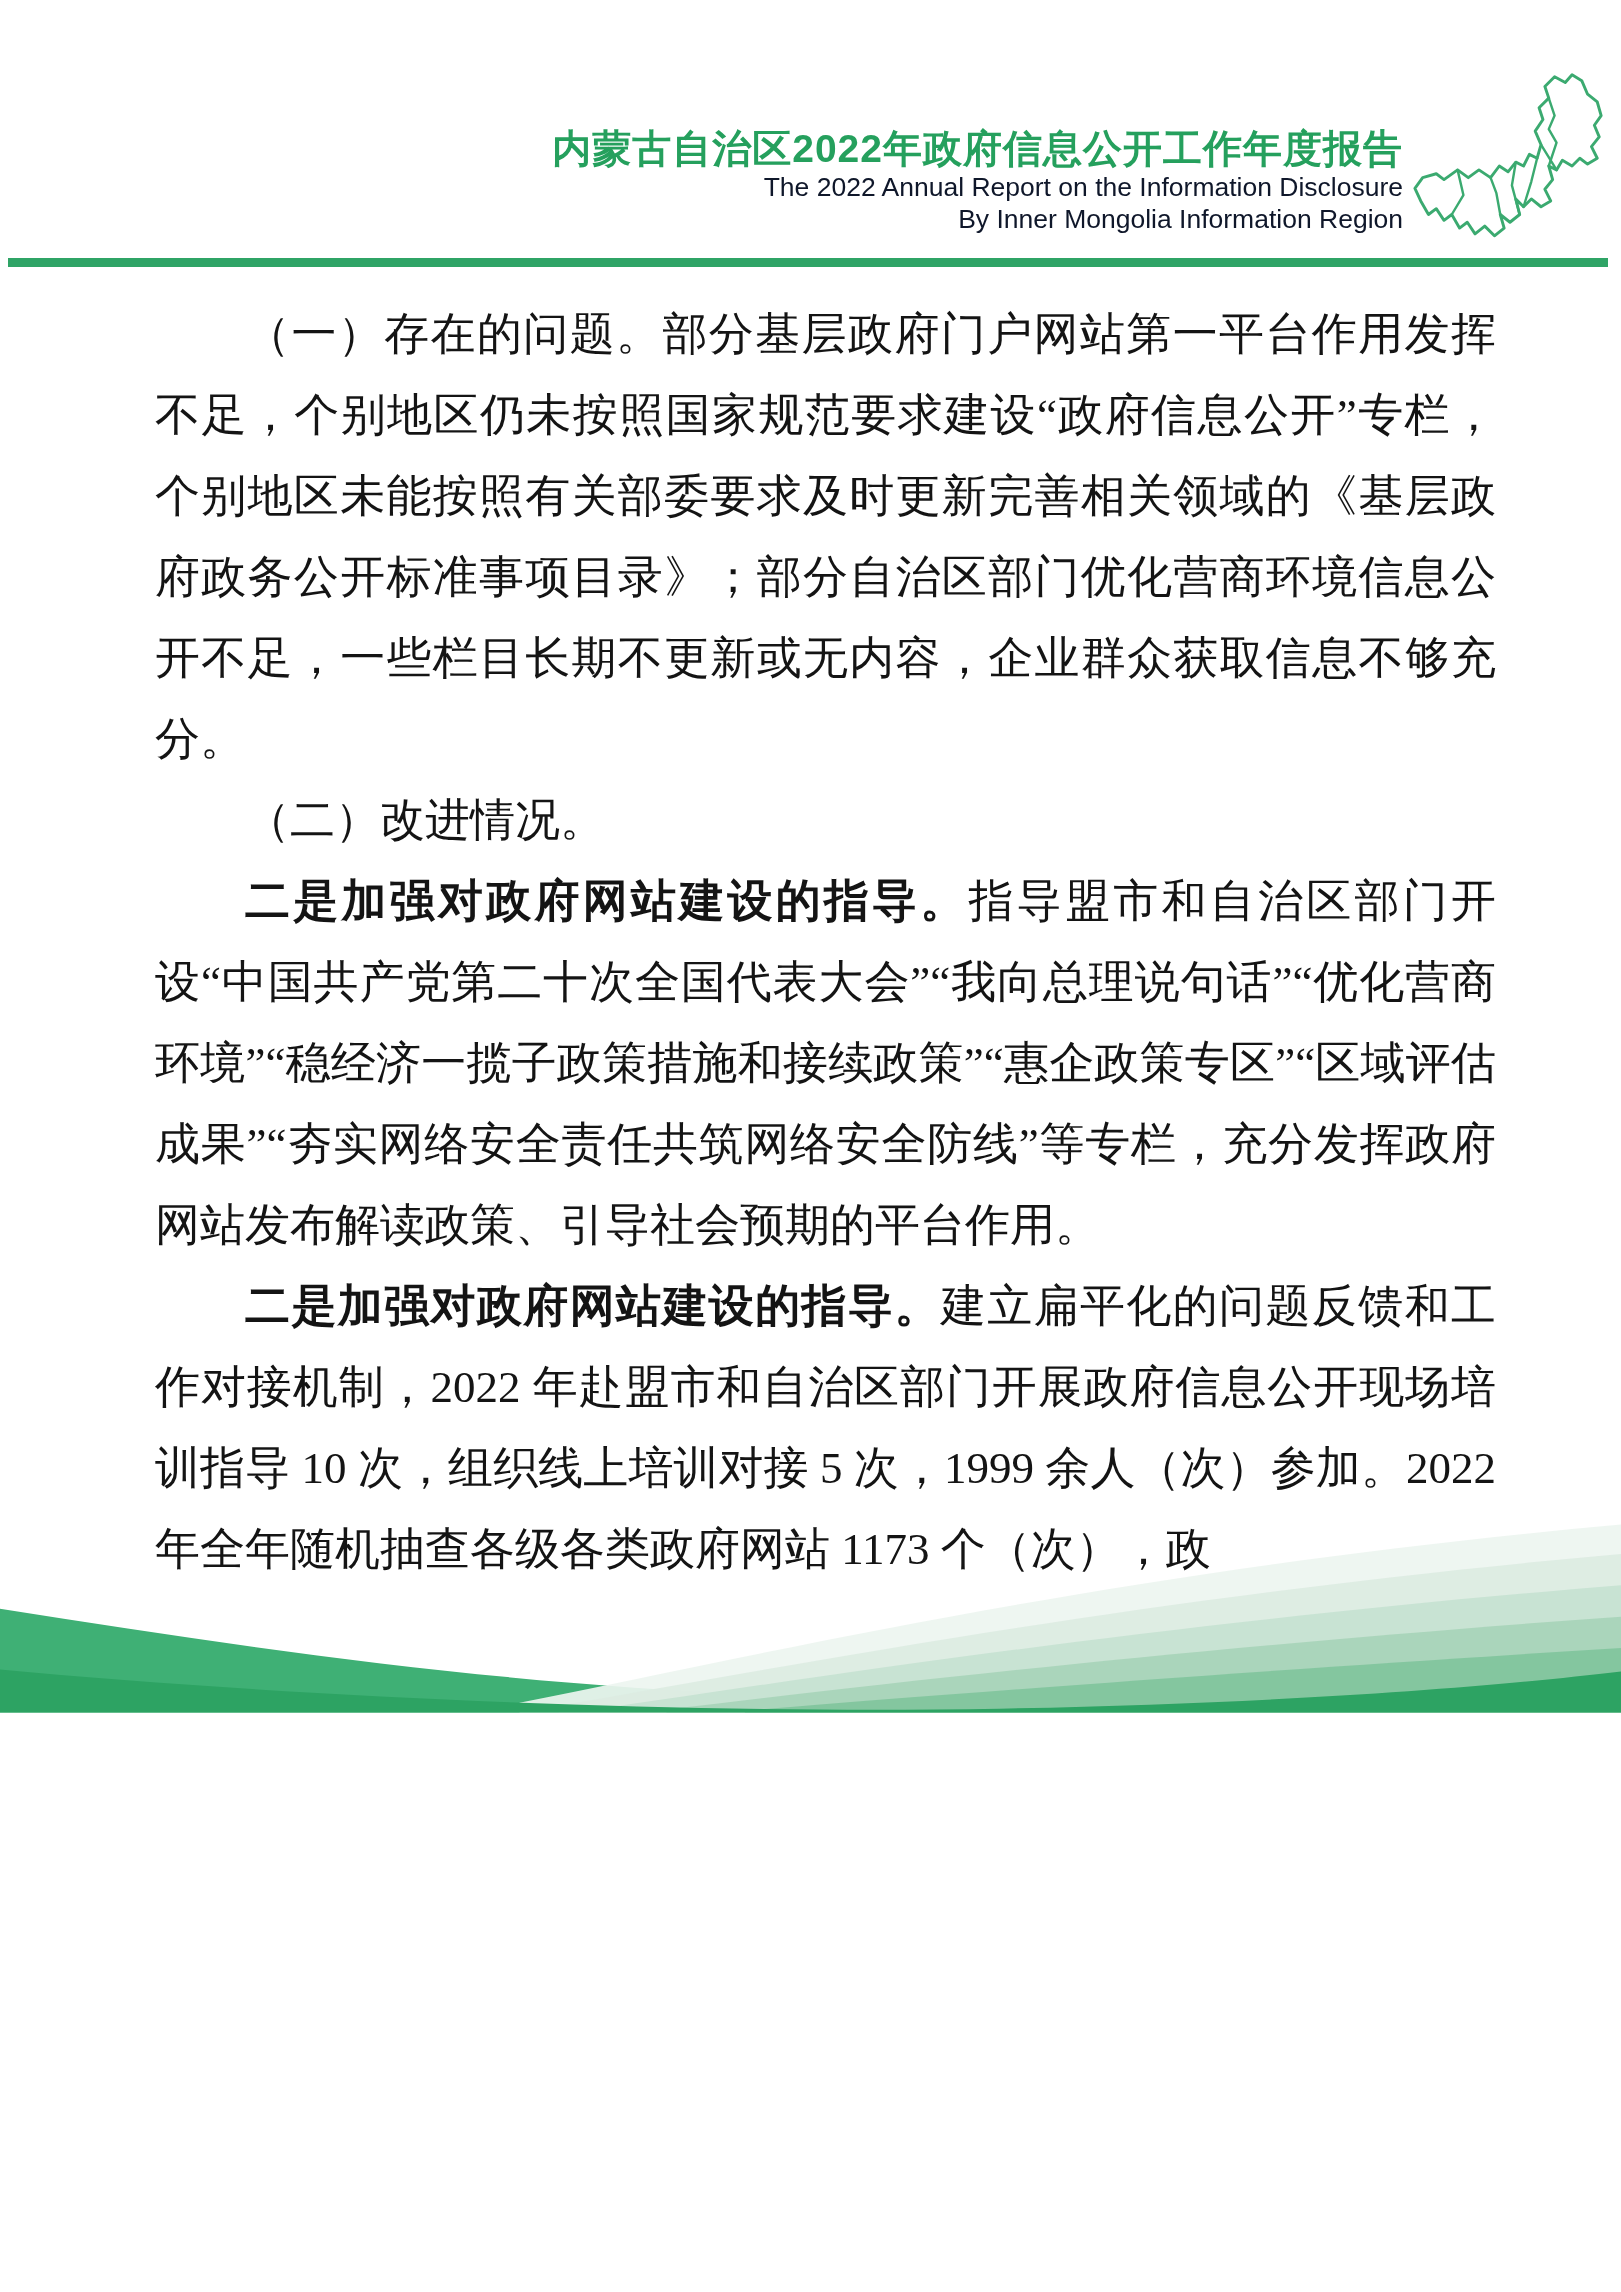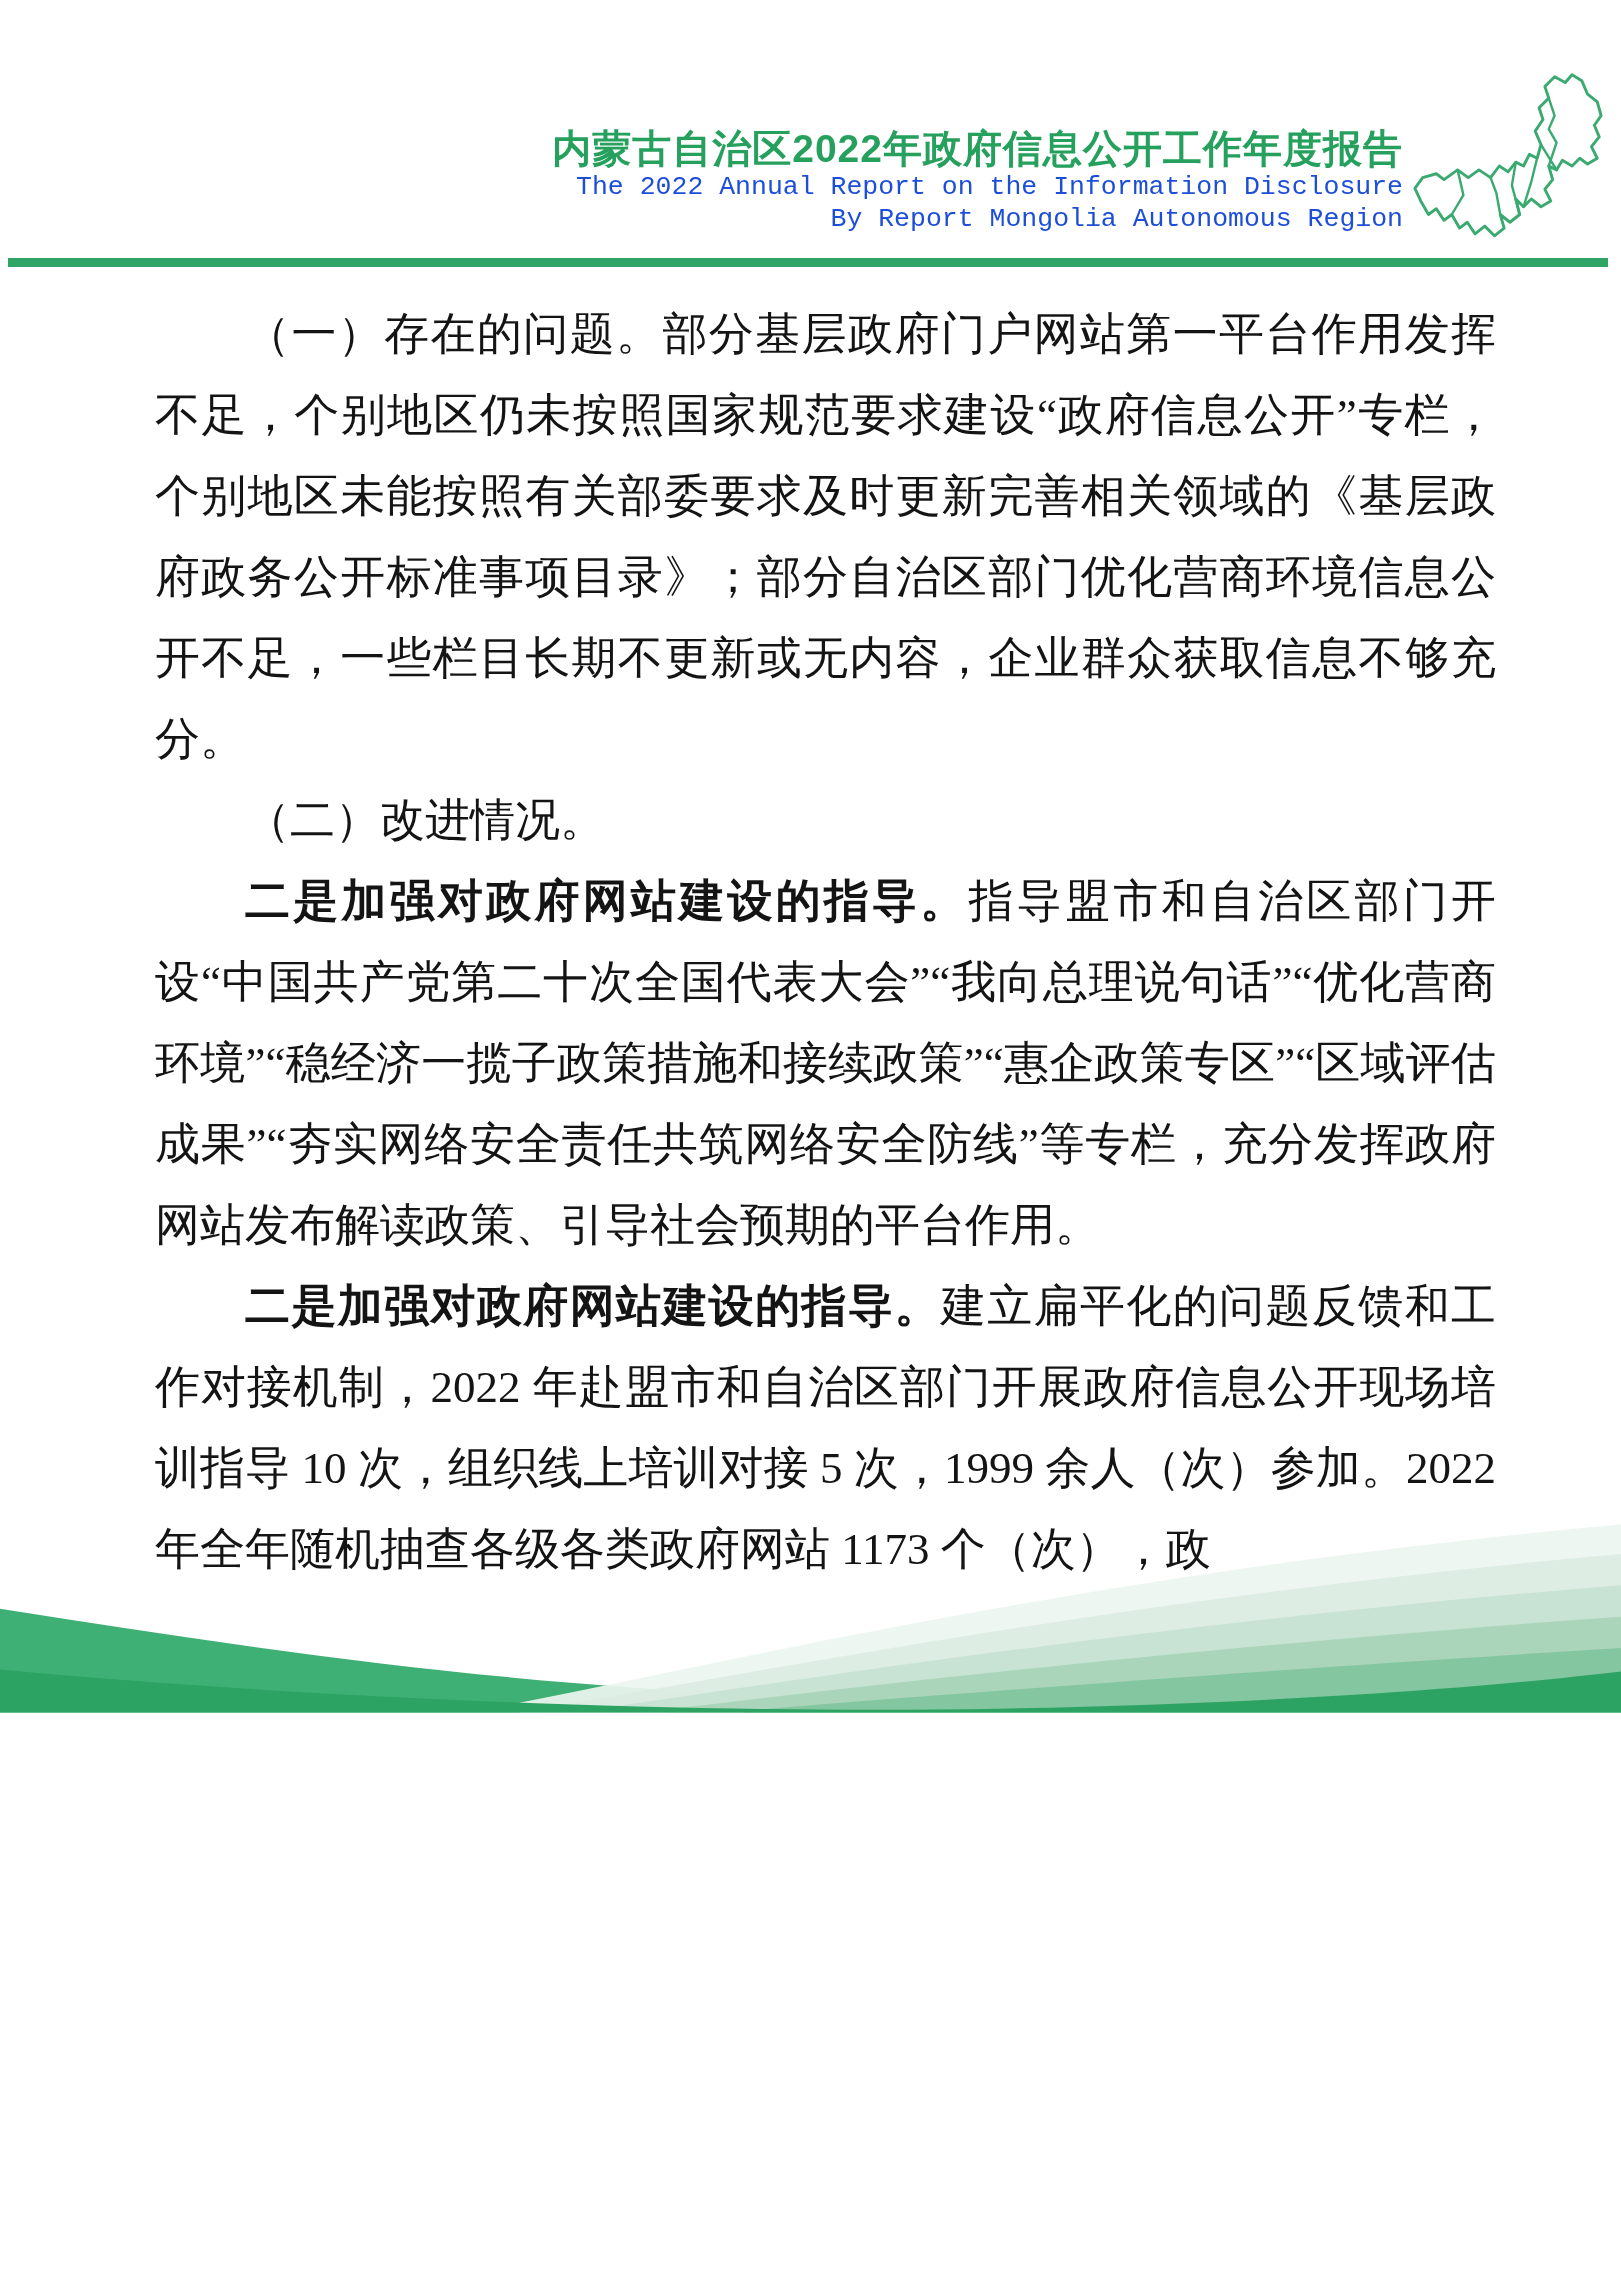--- a/index.html
+++ b/index.html
@@ -21,24 +21,24 @@
   .title-cn{
     font-family:"Liberation Sans","DejaVu Sans",sans-serif;
     font-weight:bold;
     font-size:39px;
     line-height:45px;
     color:#25a05d;
     letter-spacing:1px;
     white-space:nowrap;
   }
   .subtitle-en{
-    font-family:Liberation Mono, monospace;
+    font-family:Liberation Sans, sans-serif;
     font-size:26.5px;
     line-height:32px;
-    color:#1d4ed8;
+    color:#0f172a;
     white-space:nowrap;
   }
   .map-box{
     position:absolute;
     top:69px; right:7.8px;
     width:208px; height:194px;
   }
   .header-rule{
     position:absolute;
     top:258px; left:7.8px;
@@ -78,21 +78,21 @@
   }
 </style>
 </head>
 <body>
 
 <div class="page">
 
   <div class="header-text">
     <div class="title-cn">内蒙古自治区2022年政府信息公开工作年度报告</div>
     <div class="subtitle-en">The 2022 Annual Report on the Information Disclosure</div>
-    <div class="subtitle-en">By Report Mongolia Autonomous Region</div>
+    <div class="subtitle-en">By Inner Mongolia Information Region</div>
   </div>
 
   <div class="map-box">
     <svg width="208" height="194" viewBox="0 0 210 200" fill="none" xmlns="http://www.w3.org/2000/svg">
       <g stroke="#3baa70" stroke-width="3" stroke-linejoin="round" stroke-linecap="round" fill="none">
         <path d="M8 123 L16 112 L30 108 L38 114 L52 104 L63 112 L74 104 L86 112 L95 100 L104 106 L112 96 L120 100 L126 88 L134 92 L138 78 L132 64 L140 52 L136 40 L146 30 L142 18 L152 8 L163 14 L170 6 L180 12 L186 26 L196 34 L200 48 L193 58 L198 70 L190 80 L196 92 L186 98 L178 92 L170 100 L160 94 L154 104 L146 100 L150 114 L142 124 L148 136 L138 142 L128 134 L120 142 L112 134 L116 150 L106 158 L96 150 L100 164 L90 172 L80 162 L70 170 L62 158 L54 164 L46 150 L38 156 L30 144 L22 150 L14 136 Z"></path>
         <path d="M52 104 L58 130 L46 150" stroke-width="2.5"></path>
         <path d="M86 112 L92 128 L96 150" stroke-width="2.5"></path>
         <path d="M112 96 L108 120 L116 150" stroke-width="2.5"></path>
         <path d="M134 92 L128 116 L120 142" stroke-width="2.5"></path>

